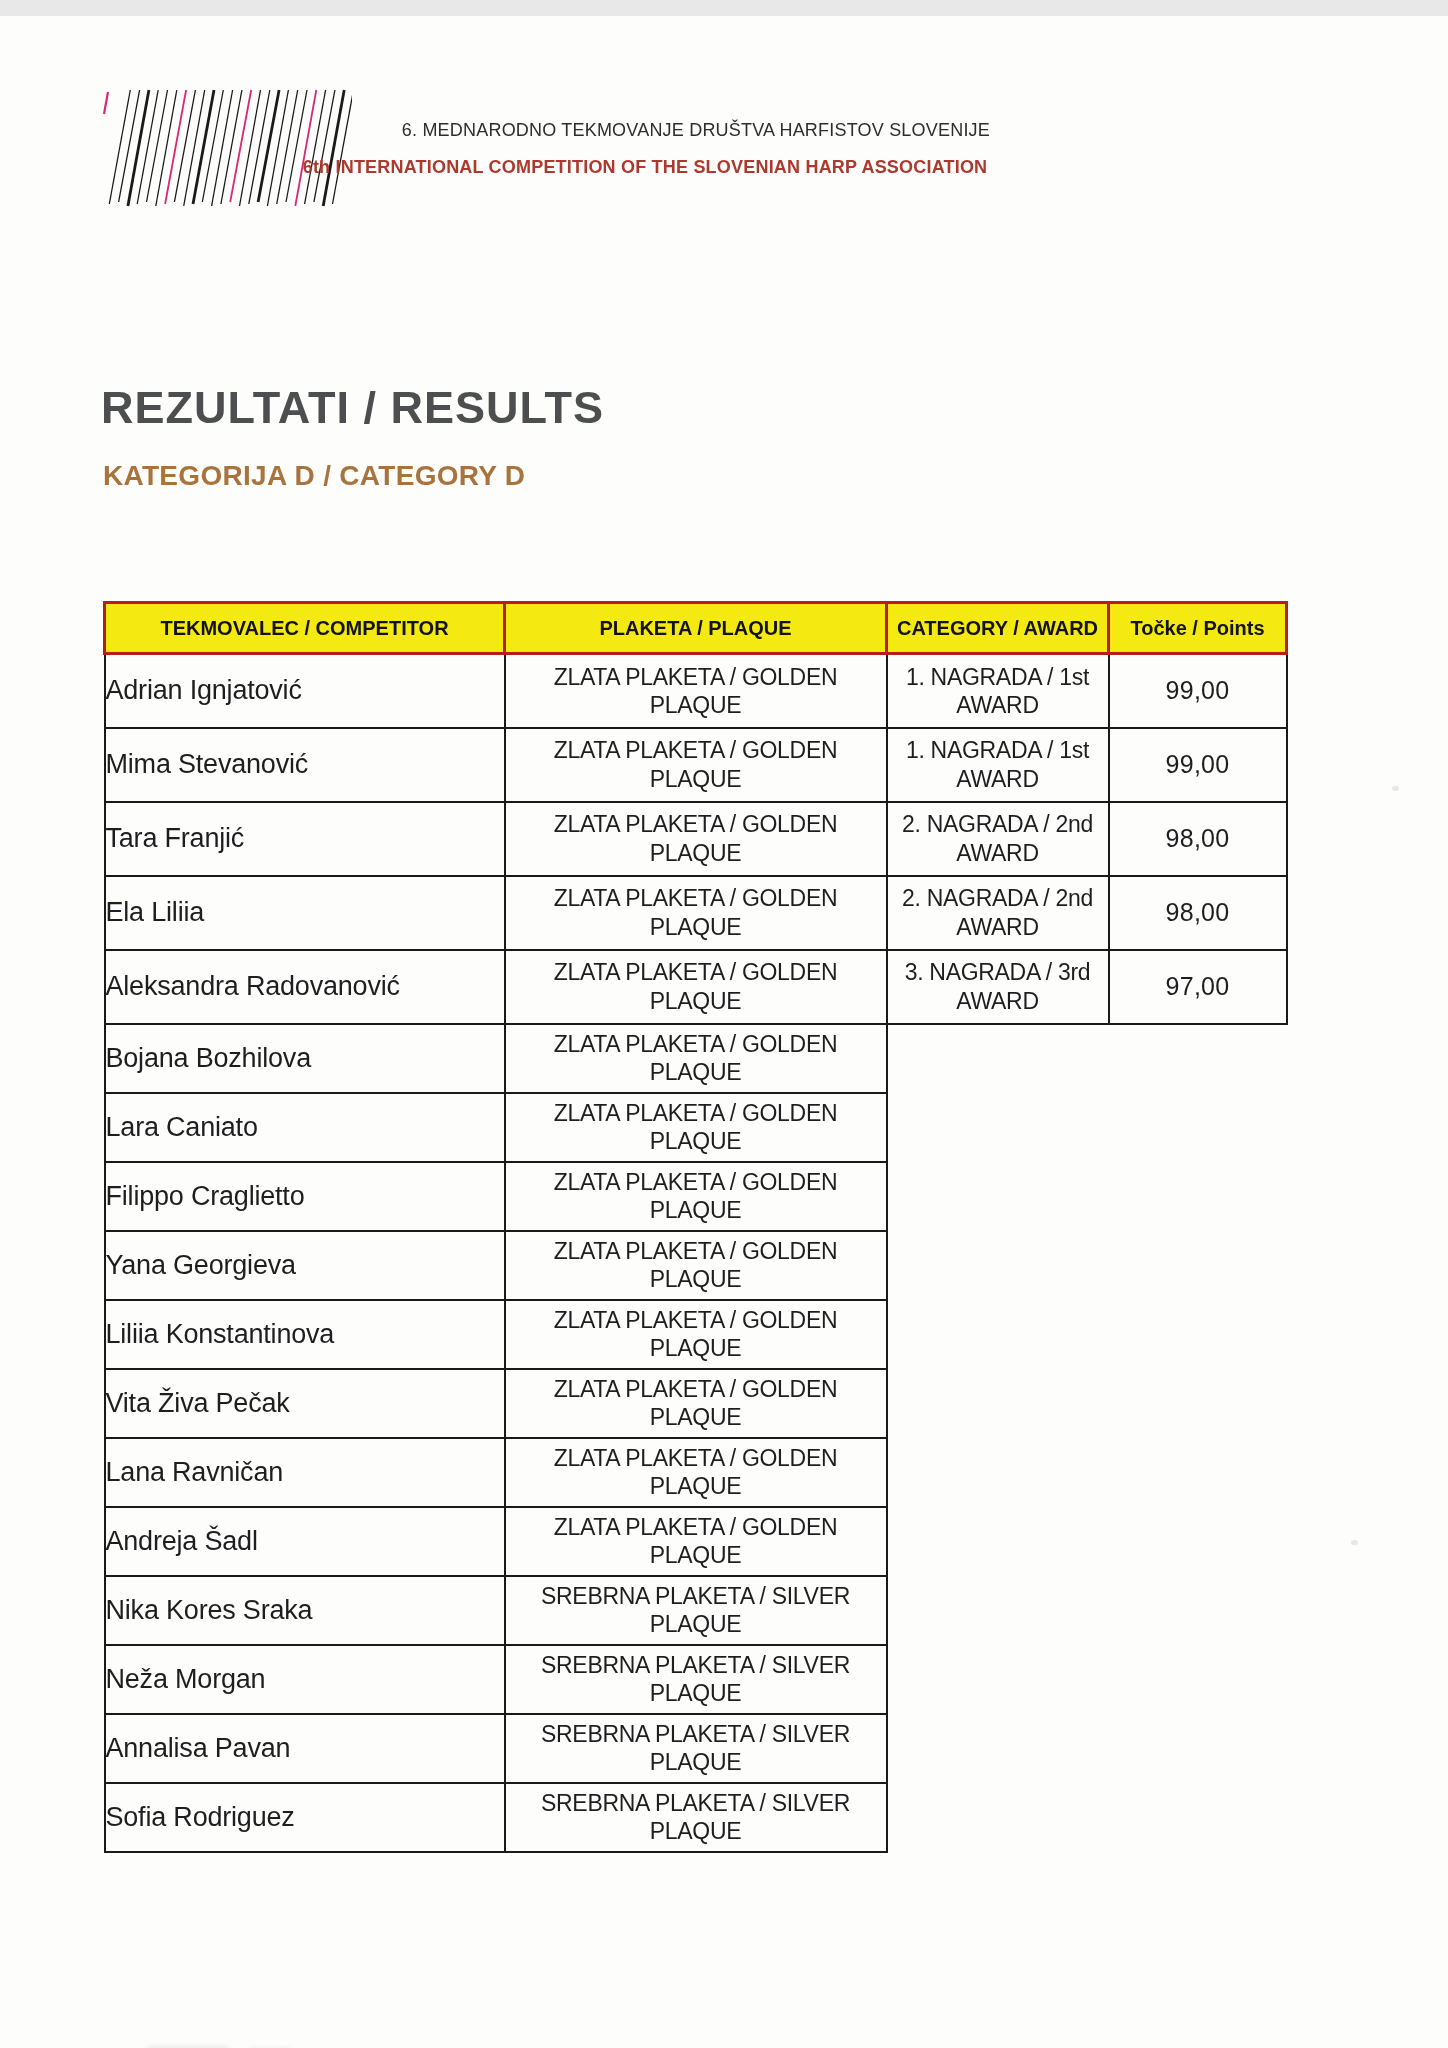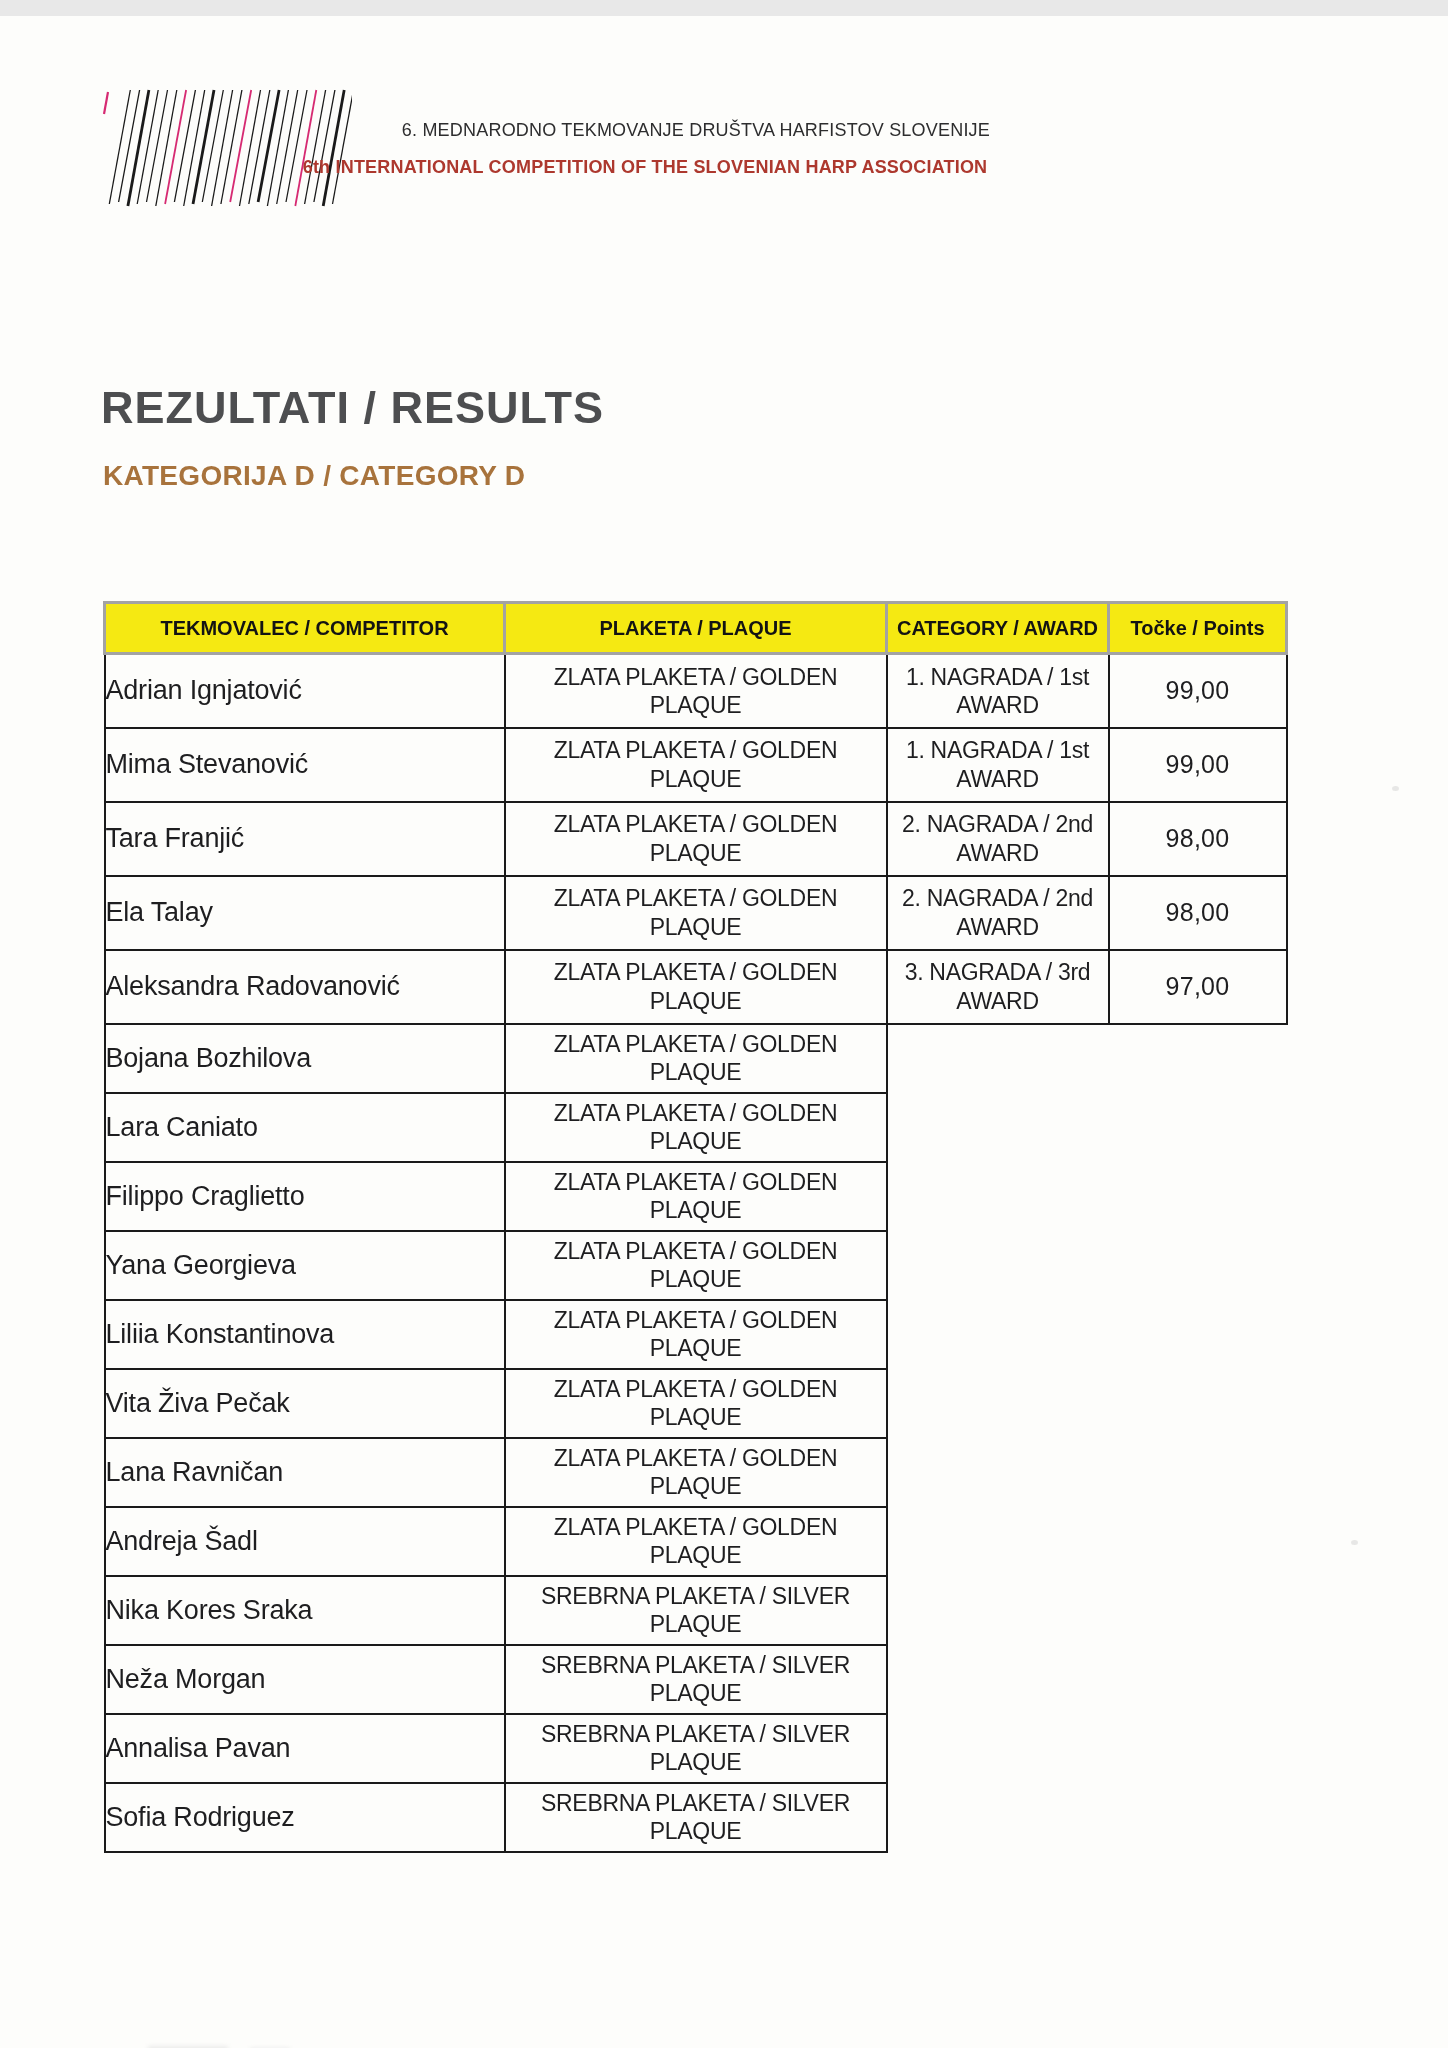--- a/index.html
+++ b/index.html
@@ -36,21 +36,21 @@
     font-size:28px;font-weight:700;color:#a8733c;letter-spacing:.3px;
   }
   
   table.results{
     position:absolute;left:103px;top:585px;
     width:1182px;border-collapse:collapse;table-layout:fixed;
     font-family:"Liberation Sans", sans-serif;
   }
   table.results th{
     background:#f5e912;
-    border:3px solid #a3a3a3;
+    border:3px solid #b91c1c;
     font-size:20px;font-weight:700;color:#131313;
     height:48px;text-align:center;padding:0 4px;
   }
   table.results td{
     border:2px solid #1a1a1a;
     padding:0;vertical-align:middle;color:#1e1e20;
   }
   tbody tr{height:69px;}
   tbody tr:nth-child(-n+5){height:74px;}
   td.name-cell{
@@ -142,21 +142,21 @@
         </tr>
         <tr>
           <td class="name-cell">Tara Franjić</td>
           <td class="center-cell">ZLATA PLAKETA / GOLDEN
 PLAQUE</td>
           <td class="center-cell">2. NAGRADA / 2nd
 AWARD</td>
           <td class="points-cell">98,00</td>
         </tr>
         <tr>
-          <td class="name-cell">Ela Talay</td>
+          <td class="name-cell">Ela Liliia</td>
           <td class="center-cell">ZLATA PLAKETA / GOLDEN
 PLAQUE</td>
           <td class="center-cell">2. NAGRADA / 2nd
 AWARD</td>
           <td class="points-cell">98,00</td>
         </tr>
         <tr>
           <td class="name-cell">Aleksandra Radovanović</td>
           <td class="center-cell">ZLATA PLAKETA / GOLDEN
 PLAQUE</td>

